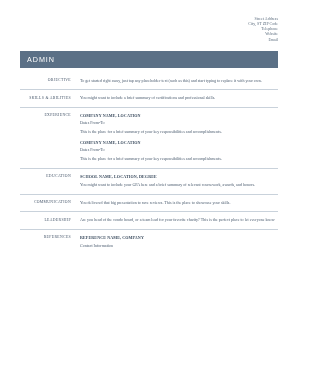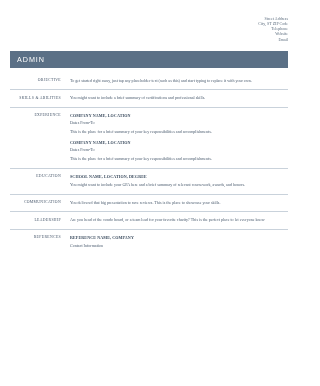--- a/index.html
+++ b/index.html
@@ -12,21 +12,21 @@
     height: 386px;
     overflow: hidden;
     font-family: "Liberation Serif", "DejaVu Serif", serif;
     color: #3d4f63;
   }
   .page {
     position: relative;
     width: 298px;
     height: 353px;
     box-sizing: border-box;
-    padding: 0 10px;
+    padding: 0 20px;
     background: #ffffff;
   }
 
   
   .contact-block {
     padding-top: 17px;
     text-align: right;
     line-height: 1.32;
   }
   .contact-line {

